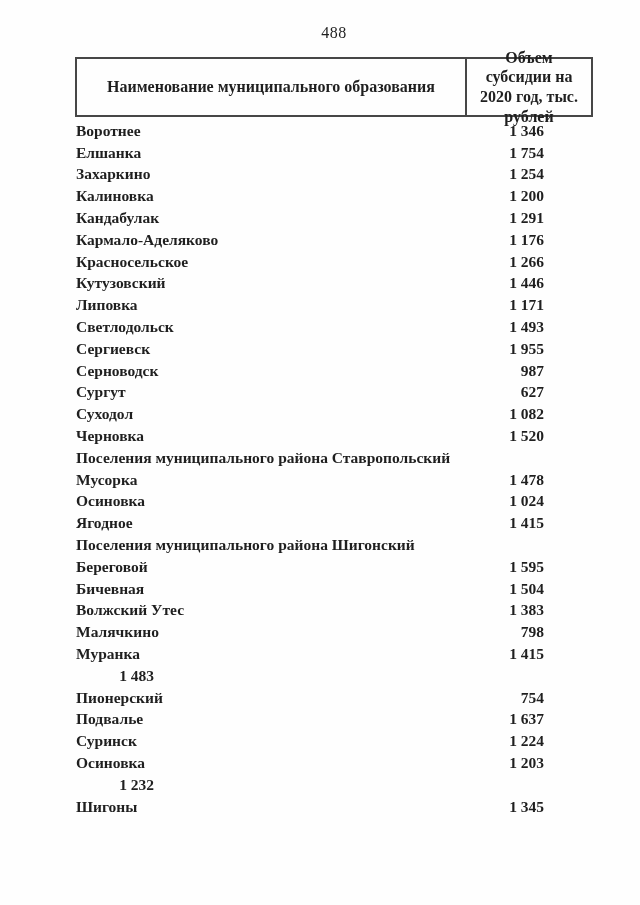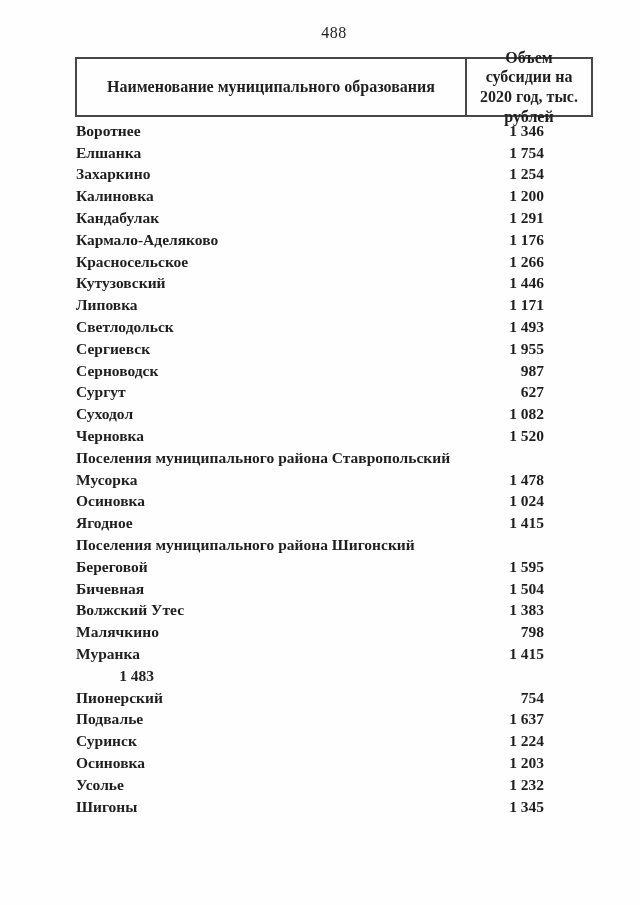--- a/index.html
+++ b/index.html
@@ -237,21 +237,20 @@
     <div class="td-name">Суринск</div>
     <div class="td-value">1 224</div>
   </div>
 
   <div class="trow">
     <div class="td-name">Осиновка</div>
     <div class="td-value">1 203</div>
   </div>
 
   <div class="trow">
-    <div class="td-name">Усолье</div>
     <div class="td-value">1 232</div>
   </div>
 
   <div class="trow">
     <div class="td-name">Шигоны</div>
     <div class="td-value">1 345</div>
   </div>
 </div>
     </div>
 

